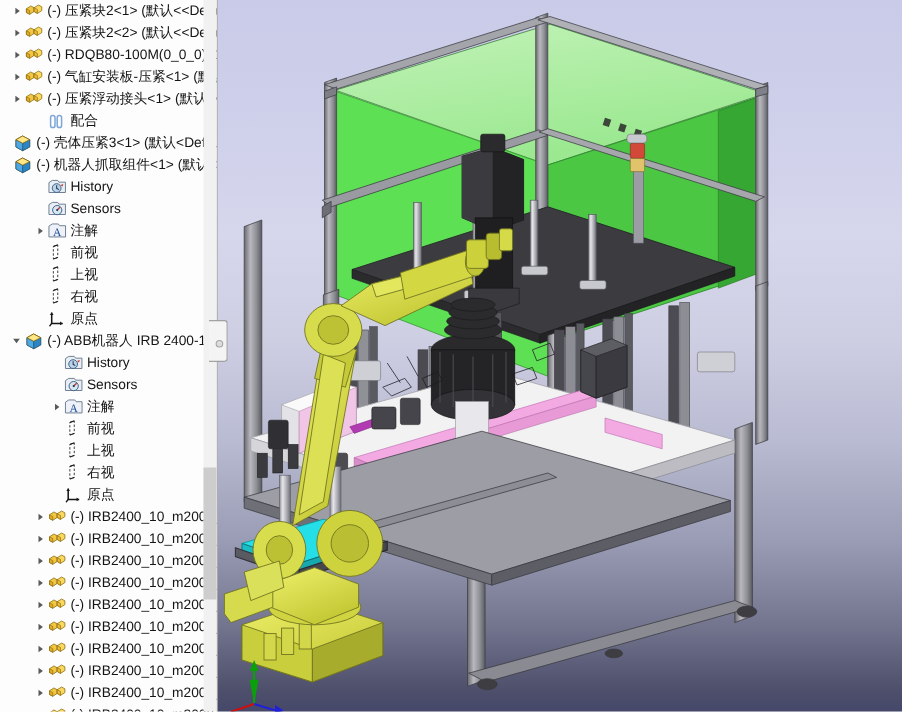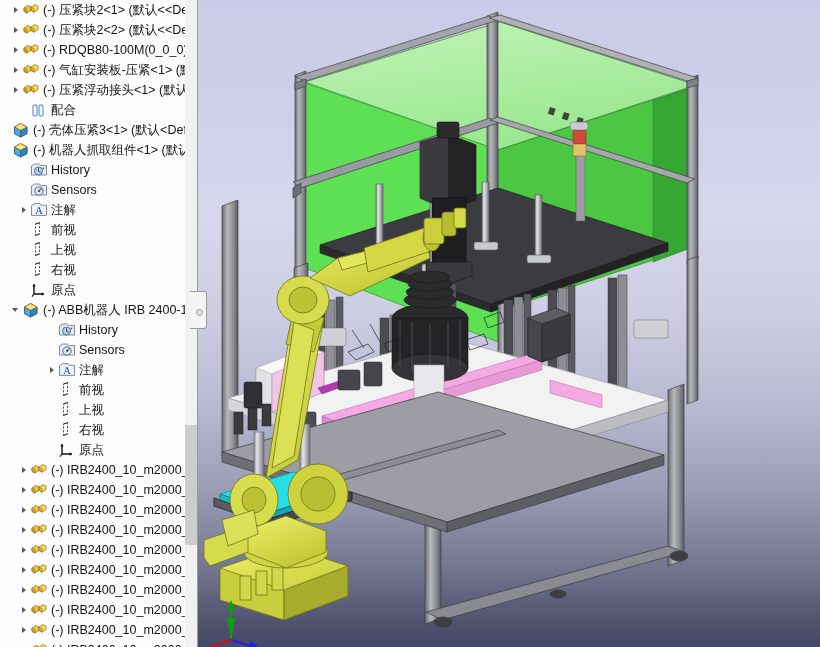--- a/index.html
+++ b/index.html
@@ -49,21 +49,21 @@
   .lbl{
     color:#141414;
     font-size:12.5px;
     line-height:20px;
     letter-spacing:0px;
   }
 
   
   .i0{padding-left:2px;}
   .i1{padding-left:12px;}
-  .i2{padding-left:20px;}
+  .i2{padding-left:33px;}
   .i3{padding-left:48px;}
 
   
   .ico svg{display:block;width:18px;height:18px;}
 
   
   #splitter-handle{
     position:absolute;left:190px;top:291px;
     width:17px;height:38px;
     background:#f4f4f4;

